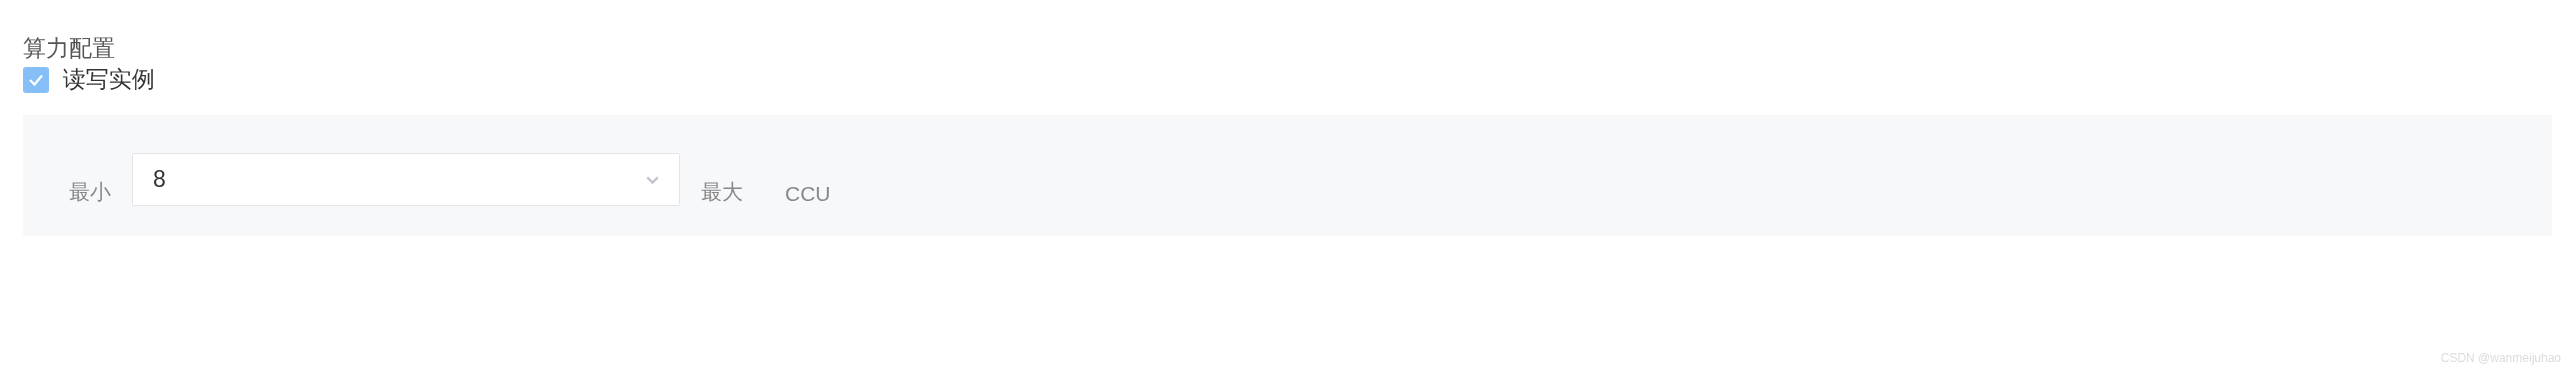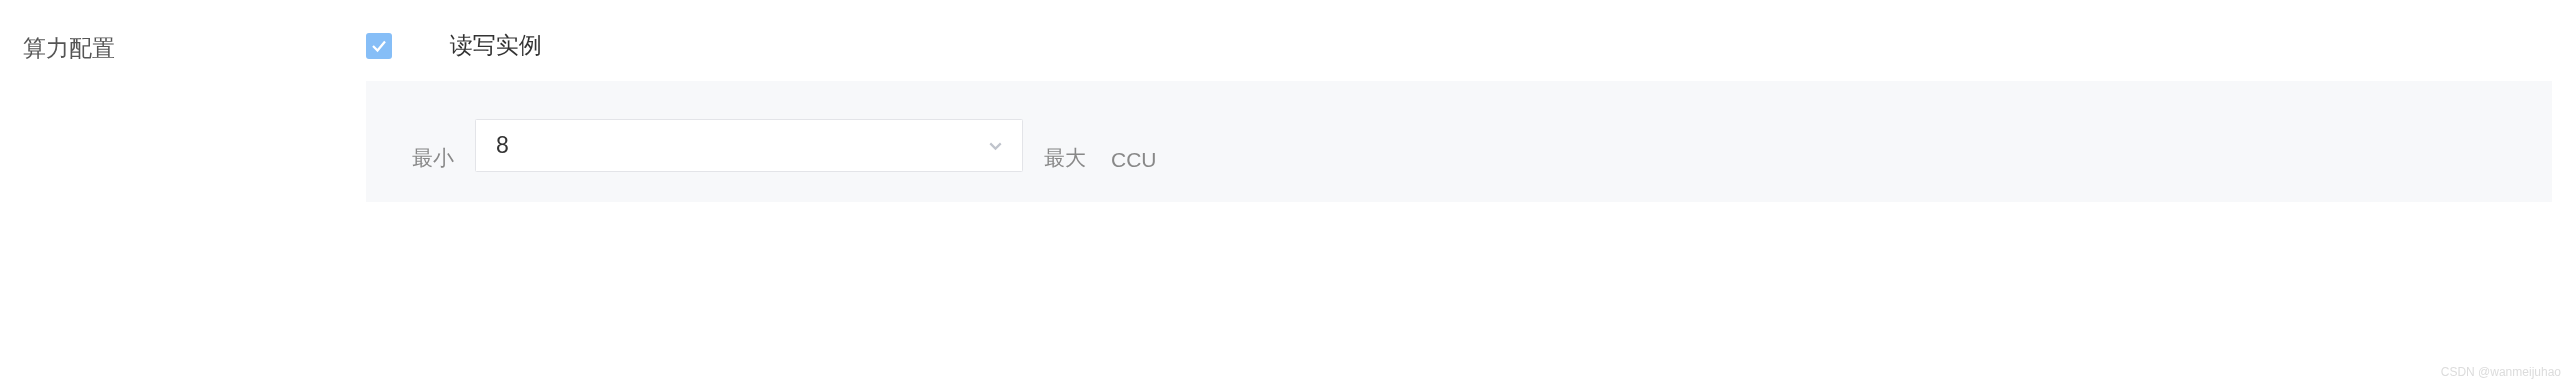--- a/index.html
+++ b/index.html
@@ -10,20 +10,21 @@
     body {
       font-family: -apple-system, BlinkMacSystemFont, "Segoe UI", "PingFang SC", "Hiragino Sans GB", "Microsoft YaHei", sans-serif;
       background: #ffffff;
       font-size: 21px;
       color: #333;
     }
     .container {
       display: flex;
       padding: 30px 24px 23px 23px;
       width: 2576px;
+      flex-direction: column;
     }
     .section-label {
       width: 343px;
       color: #555;
       font-size: 23px;
       padding-top: 3px;
     }
     .content {
       flex: 1;
     }
@@ -46,21 +47,20 @@
     .checkbox svg {
       width: 18px;
       height: 18px;
       stroke: #fff;
       stroke-width: 3;
       fill: none;
     }
     .checkbox-label {
       color: #333;
       font-size: 23px;
-      margin-left: 44px;
     }
     .config-panel {
       background: #f7f8fa;
       padding: 38px 46px 30px 46px;
       display: flex;
       flex-direction: column;
       gap: 23px;
     }
     .selects-row {
       display: flex;
@@ -100,31 +100,31 @@
     .chevron svg {
       width: 100%;
       height: 100%;
       stroke: #c0c4cc;
       stroke-width: 2.5;
       fill: none;
     }
     .unit-label {
       color: #888;
       font-size: 21px;
-      margin-left: 4px;
+      margin-left: 21px;
     }
     .helper-text {
       color: #888;
       font-size: 21px;
       padding-left: 64px;
     }
     .watermark {
       position: absolute;
       right: 15px;
-      top: 365px;
+      top: 351px;
       font-size: 12px;
       color: #dcdcdc;
     }
   </style>
 </head>
 <body>
 
 <div class="container">
   <div class="section-label">算力配置</div>
   <div class="content">

